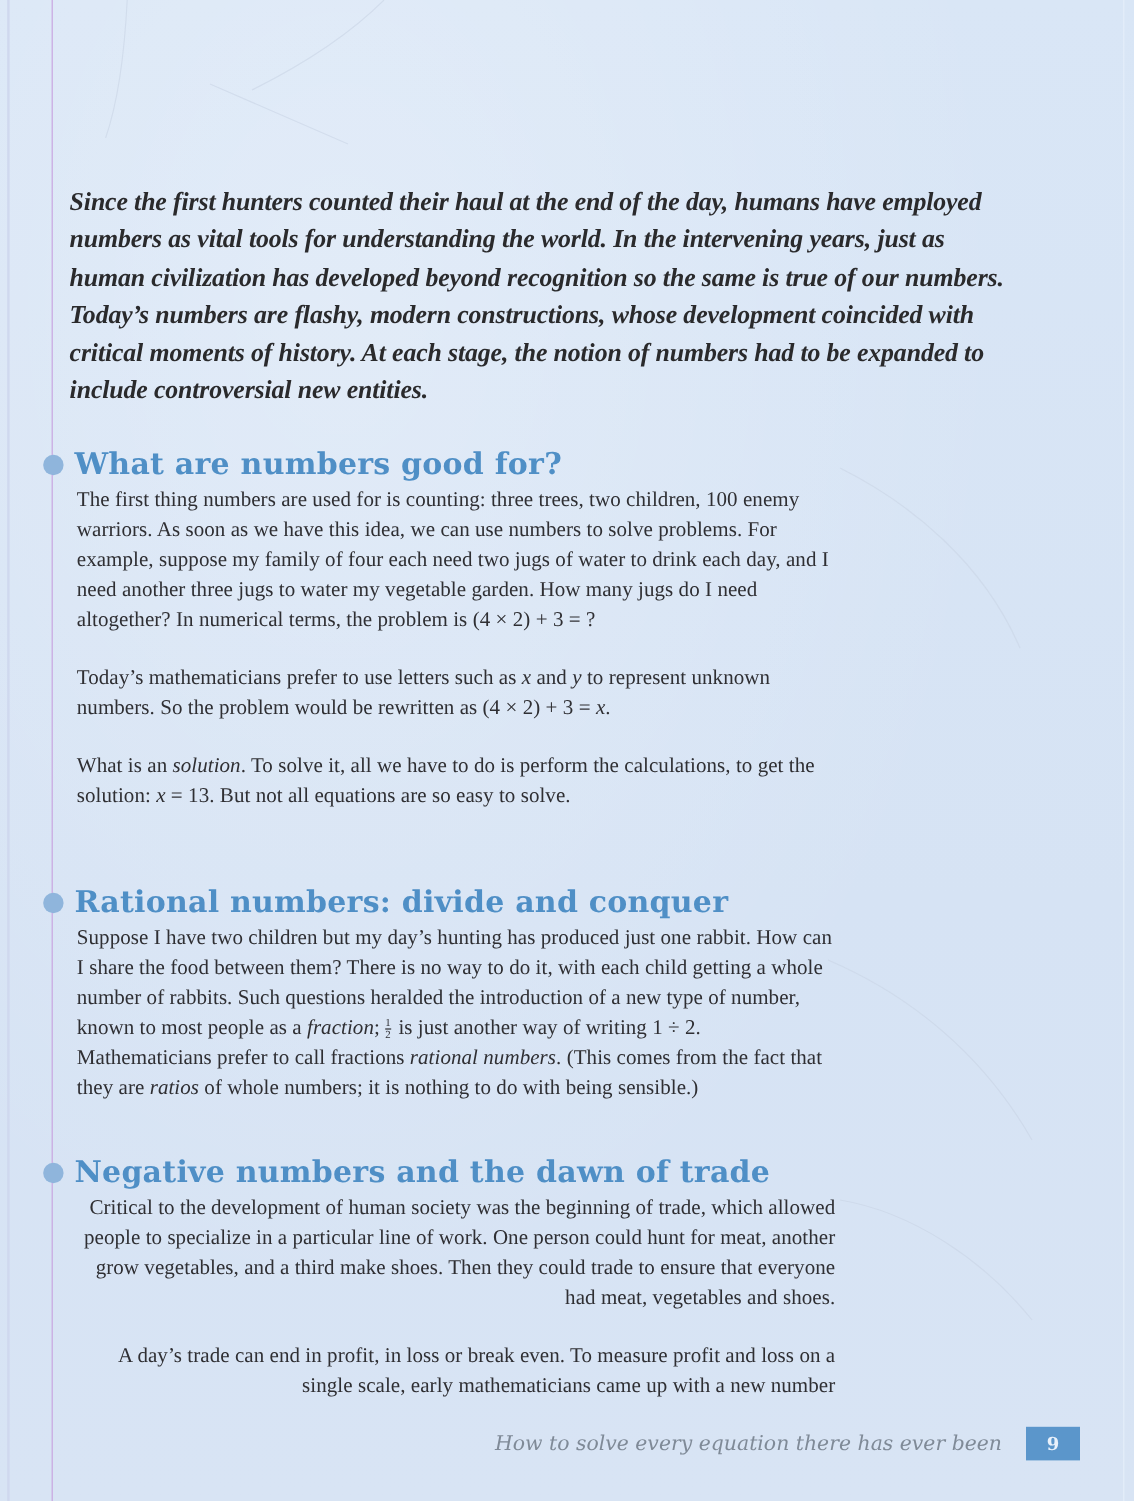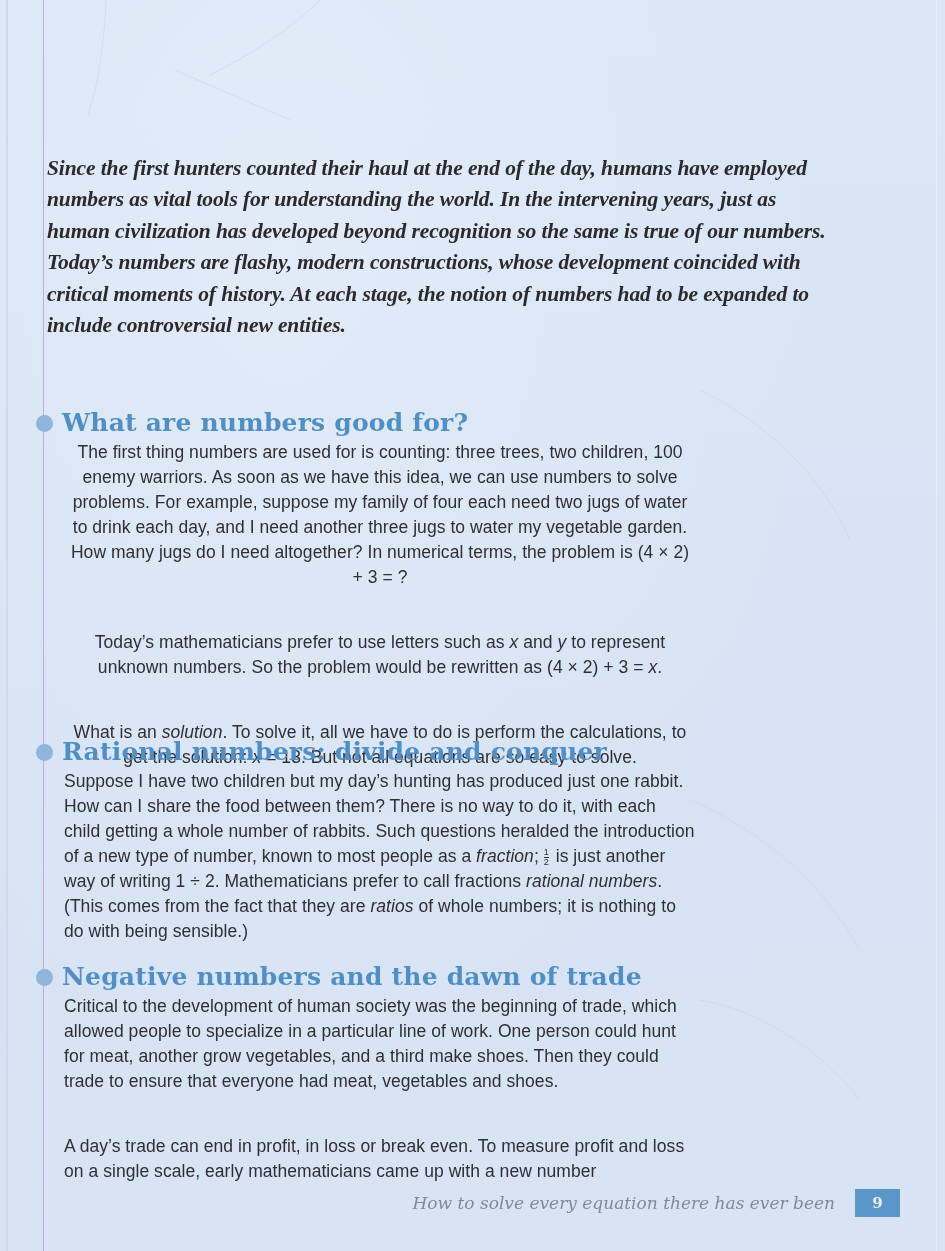--- a/index.html
+++ b/index.html
@@ -42,21 +42,21 @@
       background: #e4eef9;
     }
     .bleed {
       position: absolute;
       left: 0; top: 0;
       width: 945px; height: 1251px;
       pointer-events: none;
     }
     .intro {
       position: absolute;
-      left: 47px;
+      left: 58px;
       top: 131px;
       width: 780px;
       font-family: "Liberation Serif", serif;
       font-style: italic;
       font-weight: bold;
       font-size: 21.5px;
       line-height: 31.5px;
       color: #2a2a2c;
       letter-spacing: -0.1px;
     }
@@ -79,28 +79,28 @@
     .heading .bullet {
       width: 17px;
       height: 17px;
       border-radius: 50%;
       background: #8fb5dc;
       margin-right: 9px;
       flex-shrink: 0;
     }
     .para {
       margin: 0 0 0 28px;
-      font-family: Liberation Sans, sans-serif;
+      font-family: Liberation Serif, serif;
       font-size: 17.5px;
       line-height: 25px;
       color: #2f2f33;
       letter-spacing: 0.05px;
     }
     .para + .para {
-      margin-top: 40px;
+      margin-top: 23px;
     }
     .para .it { font-style: italic; }
     .frac {
       display: inline-block;
       vertical-align: middle;
       font-size: 9px;
       line-height: 9px;
       text-align: center;
       margin-right: 2px;
     }
@@ -152,39 +152,39 @@
       <path d="M320 0 C 290 30, 250 55, 210 75"></path>
       <path d="M175 70 L 290 120"></path>
       <path d="M700 390 C 760 420, 820 470, 850 540"></path>
       <path d="M690 800 C 760 830, 820 880, 860 950"></path>
       <path d="M700 1000 C 760 1010, 820 1050, 860 1100"></path>
     </g>
   </svg>
 
   <p class="intro">Since the first hunters counted their haul at the end of the day, humans have employed numbers as vital tools for understanding the world. In the intervening years, just as human civilization has developed beyond recognition so the same is true of our numbers. Today’s numbers are flashy, modern constructions, whose development coincided with critical moments of history. At each stage, the notion of numbers had to be expanded to include controversial new entities.</p>
 
-  <section class="section" style="top: 408px; text-align: center;">
+  <section class="section" style="top: 372px;">
     <h2 class="heading">
       <span class="bullet"></span>
       <span>What are numbers good for?</span>
     </h2>
     <p class="para">The first thing numbers are used for is counting: three trees, two children, 100 enemy warriors. As soon as we have this idea, we can use numbers to solve problems. For example, suppose my family of four each need two jugs of water to drink each day, and I need another three jugs to water my vegetable garden. How many jugs do I need altogether? In numerical terms, the problem is (4 × 2) + 3 = ?</p>
     <p class="para"><span>Today’s mathematicians prefer to use letters such as </span><span class="it">x</span><span> and </span><span class="it">y</span><span> to represent unknown numbers. So the problem would be rewritten as (4 × 2) + 3 = </span><span class="it">x</span><span>.</span></p>
     <p class="para"><span>What is an </span><span class="it">solution</span><span>. To solve it, all we have to do is perform the calculations, to get the solution: </span><span class="it">x</span><span> = 13. But not all equations are so easy to solve.</span></p>
   </section>
 
   <section class="section" style="top: 737px;">
     <h2 class="heading">
       <span class="bullet"></span>
       <span>Rational numbers: divide and conquer</span>
     </h2>
     <p class="para"><span>Suppose I have two children but my day’s hunting has produced just one rabbit. How can I share the food between them? There is no way to do it, with each child getting a whole number of rabbits. Such questions heralded the introduction of a new type of number, known to most people as a </span><span class="it">fraction</span><span>;</span> <span class="frac"><span class="num">1</span><span class="den">2</span></span><span> is just another way of writing 1 ÷ 2. Mathematicians prefer to call fractions </span><span class="it">rational numbers</span><span>. (This comes from the fact that they are </span><span class="it">ratios</span><span> of whole numbers; it is nothing to do with being sensible.)</span></p>
   </section>
 
-  <section class="section" style="top: 962px;">
+  <section class="section" style="top: 962px; text-align: right;">
     <h2 class="heading">
       <span class="bullet"></span>
       <span>Negative numbers and the dawn of trade</span>
     </h2>
     <p class="para">Critical to the development of human society was the beginning of trade, which allowed people to specialize in a particular line of work. One person could hunt for meat, another grow vegetables, and a third make shoes. Then they could trade to ensure that everyone had meat, vegetables and shoes.</p>
     <p class="para">A day’s trade can end in profit, in loss or break even. To measure profit and loss on a single scale, early mathematicians came up with a new number</p>
   </section>
 
   <div class="footer">
     <span class="running-title">How to solve every equation there has ever been</span>

